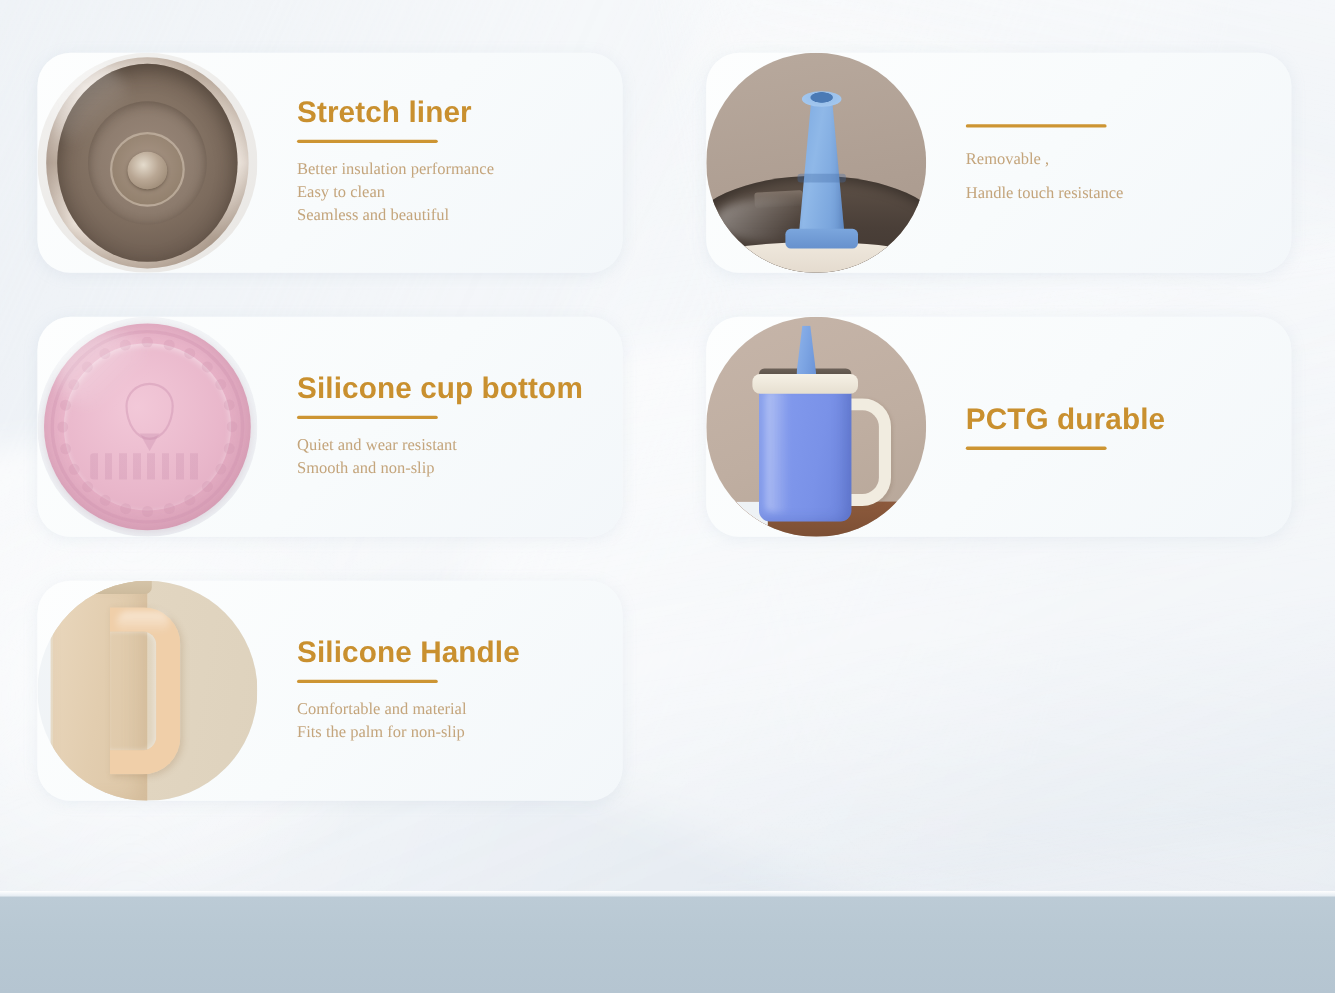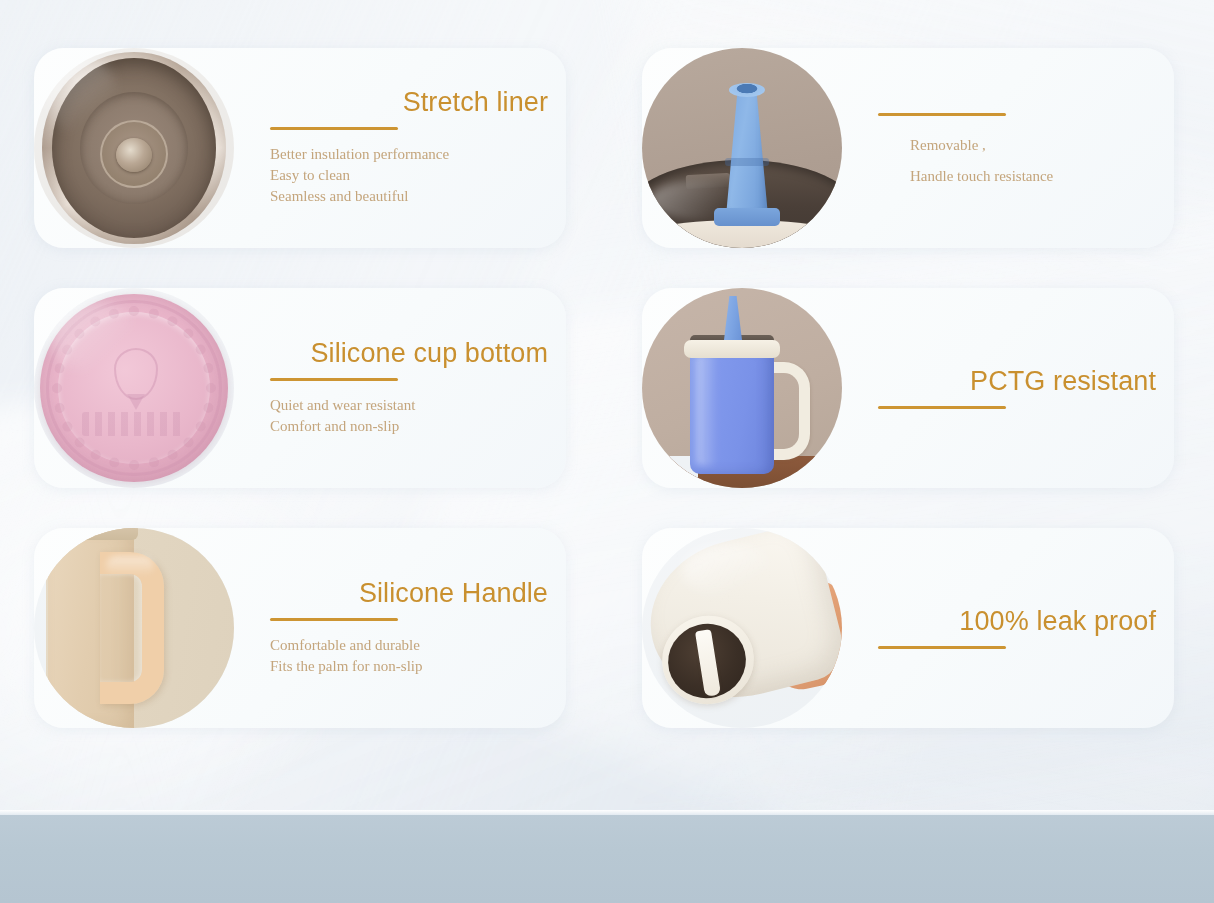--- a/index.html
+++ b/index.html
@@ -110,45 +110,44 @@
   .thumb-inner { position:absolute; inset:0; }
 
   .copy {
     flex:1 1 auto;
     padding-left:36px;
     padding-right:18px;
   }
 
   .feature-title {
     font-size:27px;
-    font-weight:400;
+    font-weight:700;
     color:#c9902f;
     letter-spacing:.1px;
     line-height:1.1;
     white-space:nowrap;
-    text-align:right;
   }
   .title-rule {
     margin-top:9px;
     width:128px; height:3px;
     border-radius:2px;
     background:#cd9533;
   }
   .feature-lines {
     margin-top:14px;
     font-family:Liberation Serif, serif;
   }
   .feature-line {
     font-size:15px;
     font-weight:400;
     color:#c4a57c;
     line-height:1.42;
     white-space:nowrap;
   }
-  .feature-lines.spaced .feature-line { line-height:2.1;margin-left:32px; }
+  .feature-lines.spaced .feature-line { line-height:2.1; }
 
   
   .ph-liner { background:linear-gradient(150deg,#f2f1ef 0%,#e9e7e4 100%); }
   .ph-liner .rim {
     position:absolute; left:4%; top:2%;
     width:92%; height:96%;
     border-radius:50%;
     background:
       conic-gradient(from 200deg,
         #cdbfb2 0deg,#efe6dd 30deg,#b9a99c 70deg,#f3ece5 120deg,
@@ -529,81 +528,63 @@
           <div class="drop"></div>
             <div class="brand"></div>
           <div class="gloss"></div>
         </div>
       </div>
       <div class="copy">
         <div class="feature-title">Silicone cup bottom</div>
         <div class="title-rule"></div>
         <div class="feature-lines">
           <div class="feature-line">Quiet and wear resistant</div>
-          <div class="feature-line">Comfort and non-slip</div>
+          <div class="feature-line">Smooth and non-slip</div>
         </div>
       </div>
     </div>
 
     <div class="card">
       <div class="thumb">
         <div class="thumb-inner ph-pctg">
           <div class="table"></div>
             <div class="table-white"></div>
           <div class="handle"></div>
           <div class="body"></div>
             <div class="body-gloss"></div>
           <div class="lid"></div>
             <div class="collar"></div>
           <div class="spout"></div>
         </div>
       </div>
       <div class="copy">
-        <div class="feature-title">PCTG resistant</div>
+        <div class="feature-title">PCTG durable</div>
         <div class="title-rule"></div>
       </div>
     </div>
 
     <div class="card">
       <div class="thumb">
         <div class="thumb-inner ph-handle">
           <div class="wallbg"></div>
             <div class="cupbody"></div>
           <div class="cuptop"></div>
             <div class="grip"></div>
           <div class="grip-gloss"></div>
         </div>
       </div>
       <div class="copy">
         <div class="feature-title">Silicone Handle</div>
         <div class="title-rule"></div>
         <div class="feature-lines">
-          <div class="feature-line">Comfortable and durable</div>
+          <div class="feature-line">Comfortable and material</div>
           <div class="feature-line">Fits the palm for non-slip</div>
         </div>
       </div>
     </div>
 
-    <div class="card">
-      <div class="thumb">
-        <div class="thumb-inner ph-leak">
-          <div class="hand"></div>
-            <div class="finger"></div>
-          <div class="handle2"></div>
-          <div class="tumbler"></div>
-            <div class="body-gloss2"></div>
-          <div class="mouth"></div>
-            <div class="mouth-dark"></div>
-          <div class="flip"></div>
-        </div>
-      </div>
-      <div class="copy">
-        <div class="feature-title">100% leak proof</div>
-        <div class="title-rule"></div>
-      </div>
-    </div>
 
   </div>
 
   <div class="bg-footer-edge"></div>
   <div class="bg-footer-band"></div>
 
 </div>
 
 </body></html>

